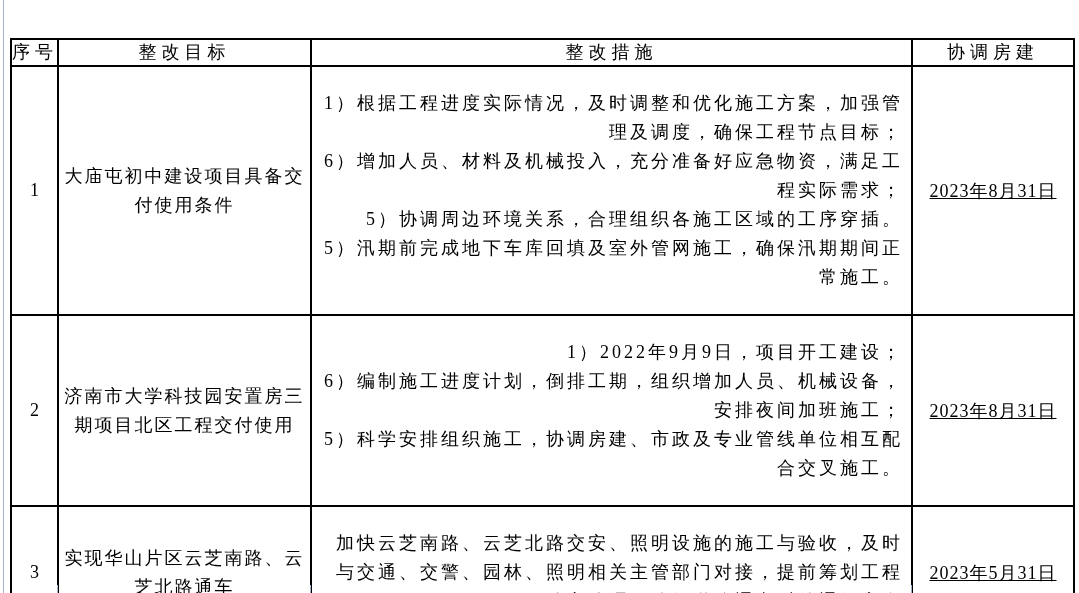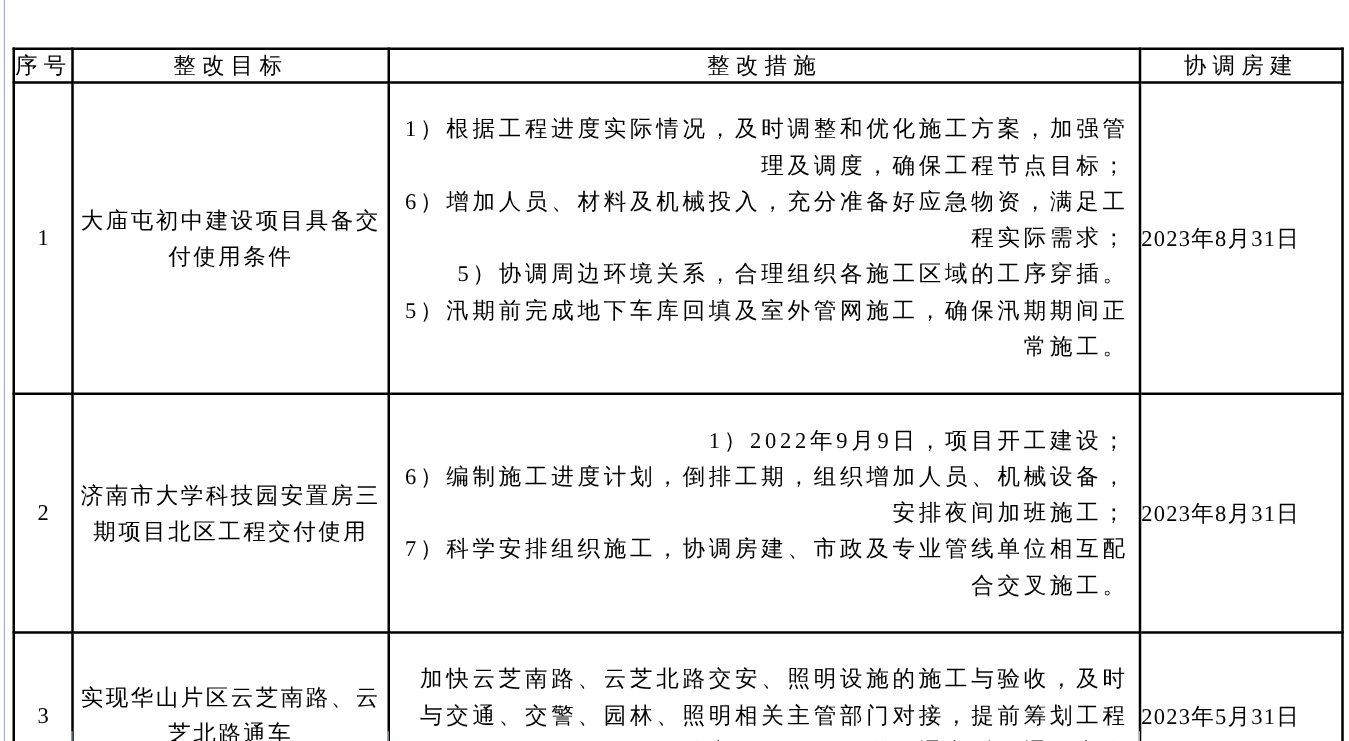--- a/index.html
+++ b/index.html
@@ -82,23 +82,24 @@
 
   td.cell-measures {
     text-align: right;
     padding: 22px 8px;
     letter-spacing: 3px;
     line-height: 29px;
   }
   td.cell-measures .measure-line { display: block; }
 
   td.cell-deadline {
-    text-align: left;
+    text-align: center;
     letter-spacing: 1px;
     white-space: nowrap;
+    text-decoration: underline;
   }
 
   
   .sliver-line {
     position: absolute;
     top: 585px;
     width: 1px;
     height: 8px;
     background: #a7b3cd;
   }
@@ -140,21 +141,21 @@
           <span class="measure-line">5）汛期前完成地下车库回填及室外管网施工，确保汛期期间正常施工。</span>
         </td>
         <td class="cell-deadline">2023年8月31日</td>
       </tr>
       <tr class="data-row-2">
         <td class="cell-no">2</td>
         <td class="cell-goal">济南市大学科技园安置房三期项目北区工程交付使用</td>
         <td class="cell-measures">
           <span class="measure-line">1）2022年9月9日，项目开工建设；</span>
           <span class="measure-line">6）编制施工进度计划，倒排工期，组织增加人员、机械设备，安排夜间加班施工；</span>
-          <span class="measure-line">7）科学安排组织施工，协调房建、市政及专业管线单位相互配合交叉施工。</span>
+          <span class="measure-line">5）科学安排组织施工，协调房建、市政及专业管线单位相互配合交叉施工。</span>
         </td>
         <td class="cell-deadline">2023年8月31日</td>
       </tr>
       <tr class="data-row-3">
         <td class="cell-no">3</td>
         <td class="cell-goal">实现华山片区云芝南路、云芝北路通车</td>
         <td class="cell-measures">
           <span class="measure-line">加快云芝南路、云芝北路交安、照明设施的施工与验收，及时与交通、交警、园林、照明相关主管部门对接，提前筹划工程移交管理，确保道路通车后的通行安全</span>
         </td>
         <td class="cell-deadline">2023年5月31日</td>

